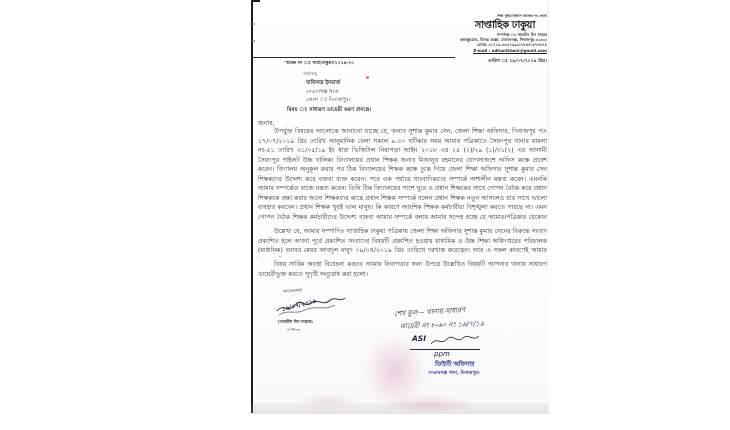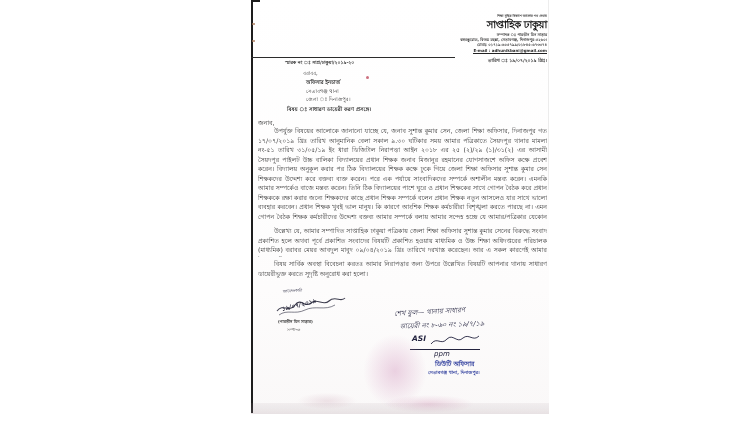--- a/index.html
+++ b/index.html
@@ -8,21 +8,21 @@
   .page{position:absolute;left:251px;top:0;width:298px;height:414px;
         background:linear-gradient(#ffffff,#fdfcfc 70%,#faf8f8);filter:blur(0.25px);}
   .abs{position:absolute;}
   .nowrap{white-space:nowrap;}
   
   .edge-left{left:0;top:0;width:1.6px;height:413px;background:#1d1d1d;}
   .edge-top{left:0;top:0;width:9px;height:1.6px;background:#1d1d1d;}
   .edge-right{left:296.6px;top:0;width:0.8px;height:190px;background:rgba(0,0,0,0.07);}
   
   .lh-tagline{right:2px;top:14px;font-size:3.2px;font-weight:700;color:#3c3c3c;}
-  .lh-title{right:2px;top:17px;font-size:10px;font-weight:800;letter-spacing:-0.4px;color:#111;}
+  .lh-title{right:14px;top:17px;font-size:10px;font-weight:800;letter-spacing:-0.4px;color:#111;}
   .lh-editor{right:2px;top:32px;font-size:3.8px;font-weight:700;}
   .lh-addr{right:2px;top:37px;font-size:3.8px;font-weight:700;}
   .lh-phone{right:2px;top:42px;font-size:3.8px;font-weight:700;}
   .lh-email{right:2px;top:47.5px;font-size:4px;font-weight:700;border-bottom:0.7px solid #222;padding-bottom:0.5px;}
   .lh-date{right:2px;top:57px;font-size:4.6px;font-weight:700;}
   .divider{left:0;top:56.5px;width:204px;height:0.9px;background:#2c2c2c;}
   .ref{left:34px;top:58.5px;font-size:4.6px;font-weight:700;}
   
   .to-sal{left:52px;top:70px;font-size:5.2px;}
   .to-1{left:55px;top:79px;font-size:5.2px;font-weight:700;}

